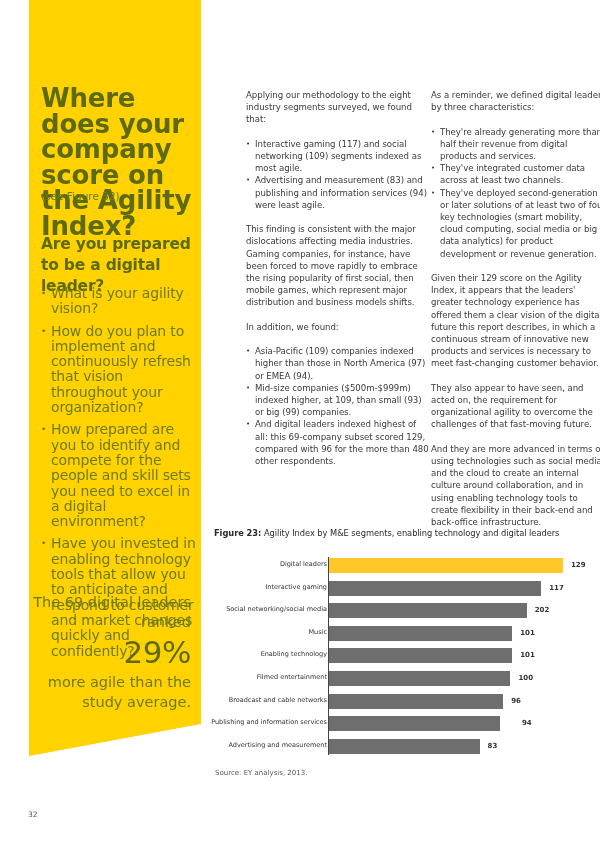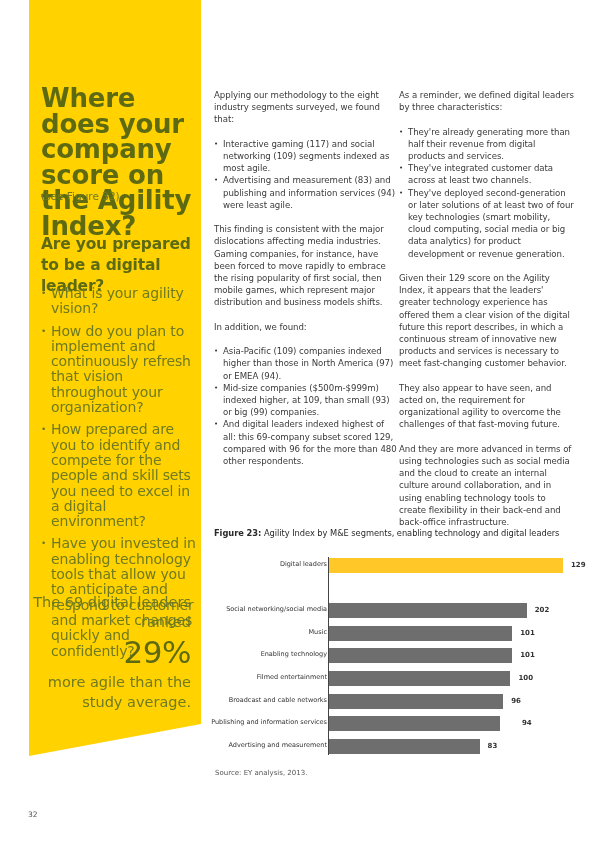--- a/index.html
+++ b/index.html
@@ -26,21 +26,21 @@
     position: relative; padding-left: 10px; font-size: 14px; line-height: 15.3px;
     color: #6f7a22; margin-bottom: 7px; letter-spacing: -0.15px;
   }
   .side-questions li::before { content: "•"; position: absolute; left: 0; top: 0; font-size: 9px; }
 
   .callout { position: absolute; right: 409px; top: 592px; width: 160px; text-align: right; color: #6f7a22; }
   .callout-line1 { font-size: 14.5px; line-height: 20px; }
   .callout-big { font-size: 31px; line-height: 40px; color: #5d6a12; letter-spacing: -0.5px; }
   .callout-line2 { font-size: 14.5px; line-height: 20px; }
 
-  .col { position: absolute; top: 89px; font-size: 8.6px; line-height: 12.2px; color: #3a3a3a; letter-spacing: -0.05px; }
+  .col { position: absolute; top: 89px; font-size: 8.6px; line-height: 12.2px; color: #3a3a3a; letter-spacing: -0.05px; margin-left: 32px; }
   .col-mid { left: 214px; width: 183px; }
   .col-right { left: 399px; width: 175px; }
   .col p { margin-bottom: 12.2px; }
   .col ul { list-style: none; margin-bottom: 12.2px; }
   .col ul li { position: relative; padding-left: 9px; }
   .col ul li::before { content: "•"; position: absolute; left: 0; top: 0; font-size: 7px; }
 
   .fig-caption { position: absolute; left: 214px; top: 528px; font-size: 8.3px; color: #2a2a2a; letter-spacing: -0.05px; }
   .fig-caption b { font-weight: bold; text-align: center; }
 
@@ -107,20 +107,25 @@
   <b>Figure 23:</b>
   <span>Agility Index by M&amp;E segments, enabling technology and digital leaders</span>
 </div>
 
 <div class="chart" id="chart">
     <div class="bar-row" style="top: 3px;">
       <div class="bar-label">Digital leaders</div>
       <div class="bar hl" style="width: 234px;"></div>
       <div class="bar-value" style="left: 366px;">129</div>
     </div>
+    <div class="bar-row" style="top: 25.6px;">
+      <div class="bar-label">Interactive gaming</div>
+      <div class="bar" style="width: 212.233px;"></div>
+      <div class="bar-value" style="left: 344.233px;">117</div>
+    </div>
     <div class="bar-row" style="top: 48.2px;">
       <div class="bar-label">Social networking/social media</div>
       <div class="bar" style="width: 197.721px;"></div>
       <div class="bar-value" style="left: 329.721px;">202</div>
     </div>
     <div class="bar-row" style="top: 70.8px;">
       <div class="bar-label">Music</div>
       <div class="bar" style="width: 183.209px;"></div>
       <div class="bar-value" style="left: 315.209px;">101</div>
     </div>

